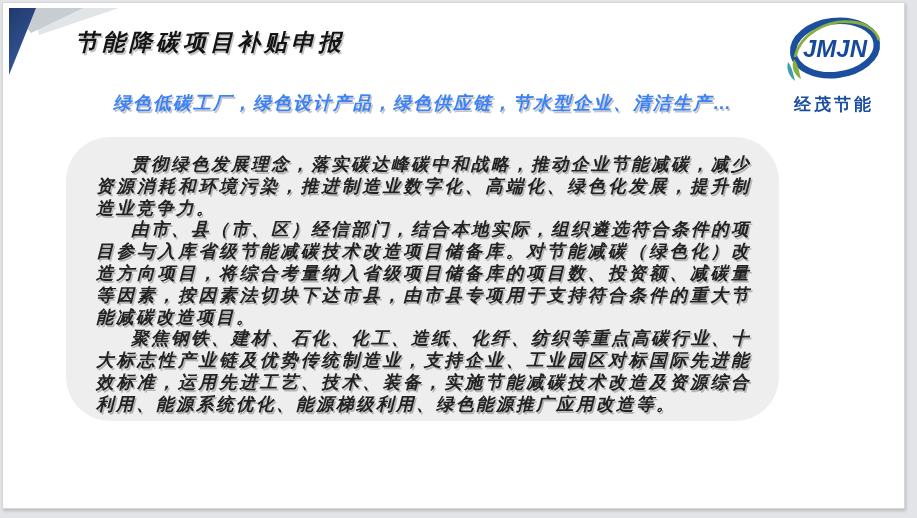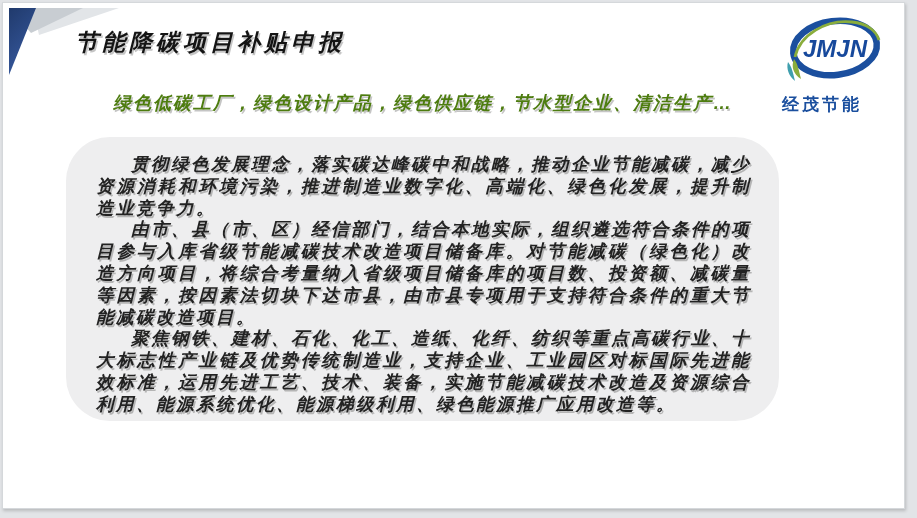--- a/index.html
+++ b/index.html
@@ -34,21 +34,21 @@
     text-shadow: 1.5px 1.5px 0 rgba(90,90,90,0.35);
     white-space: nowrap;
   }
   .slide-subtitle {
     position: absolute;
     left: 110px; top: 88px;
     font-size: 18px;
     font-weight: 900;
     font-style: italic;
     letter-spacing: 2px;
-    color: #4d7c0f;
+    color: #3b82f6;
     text-shadow: 1.5px 1.5px 0 rgba(90,90,90,0.35);
     white-space: nowrap;
   }
   .content-panel {
     position: absolute;
     left: 63px; top: 134px;
     width: 713px; height: 284px;
     background: #eeeeef;
     border-radius: 44px;
     box-sizing: border-box;
@@ -63,20 +63,21 @@
     font-style: italic;
     letter-spacing: 2.5px;
     color: #222222;
     text-shadow: 1.5px 1.5px 0 rgba(110,110,110,0.45);
     text-align: justify;
   }
   .logo-block {
     position: absolute;
     left: 779px; top: 12px;
     width: 104px;
+    text-align: center;
   }
   .logo-mark { display: block; margin: 0 auto; }
   .logo-company {
     display: block;
     margin-top: 8px;
     font-size: 17px;
     font-weight: 700;
     letter-spacing: 3px;
     color: #1b4f9e;
     white-space: nowrap;

